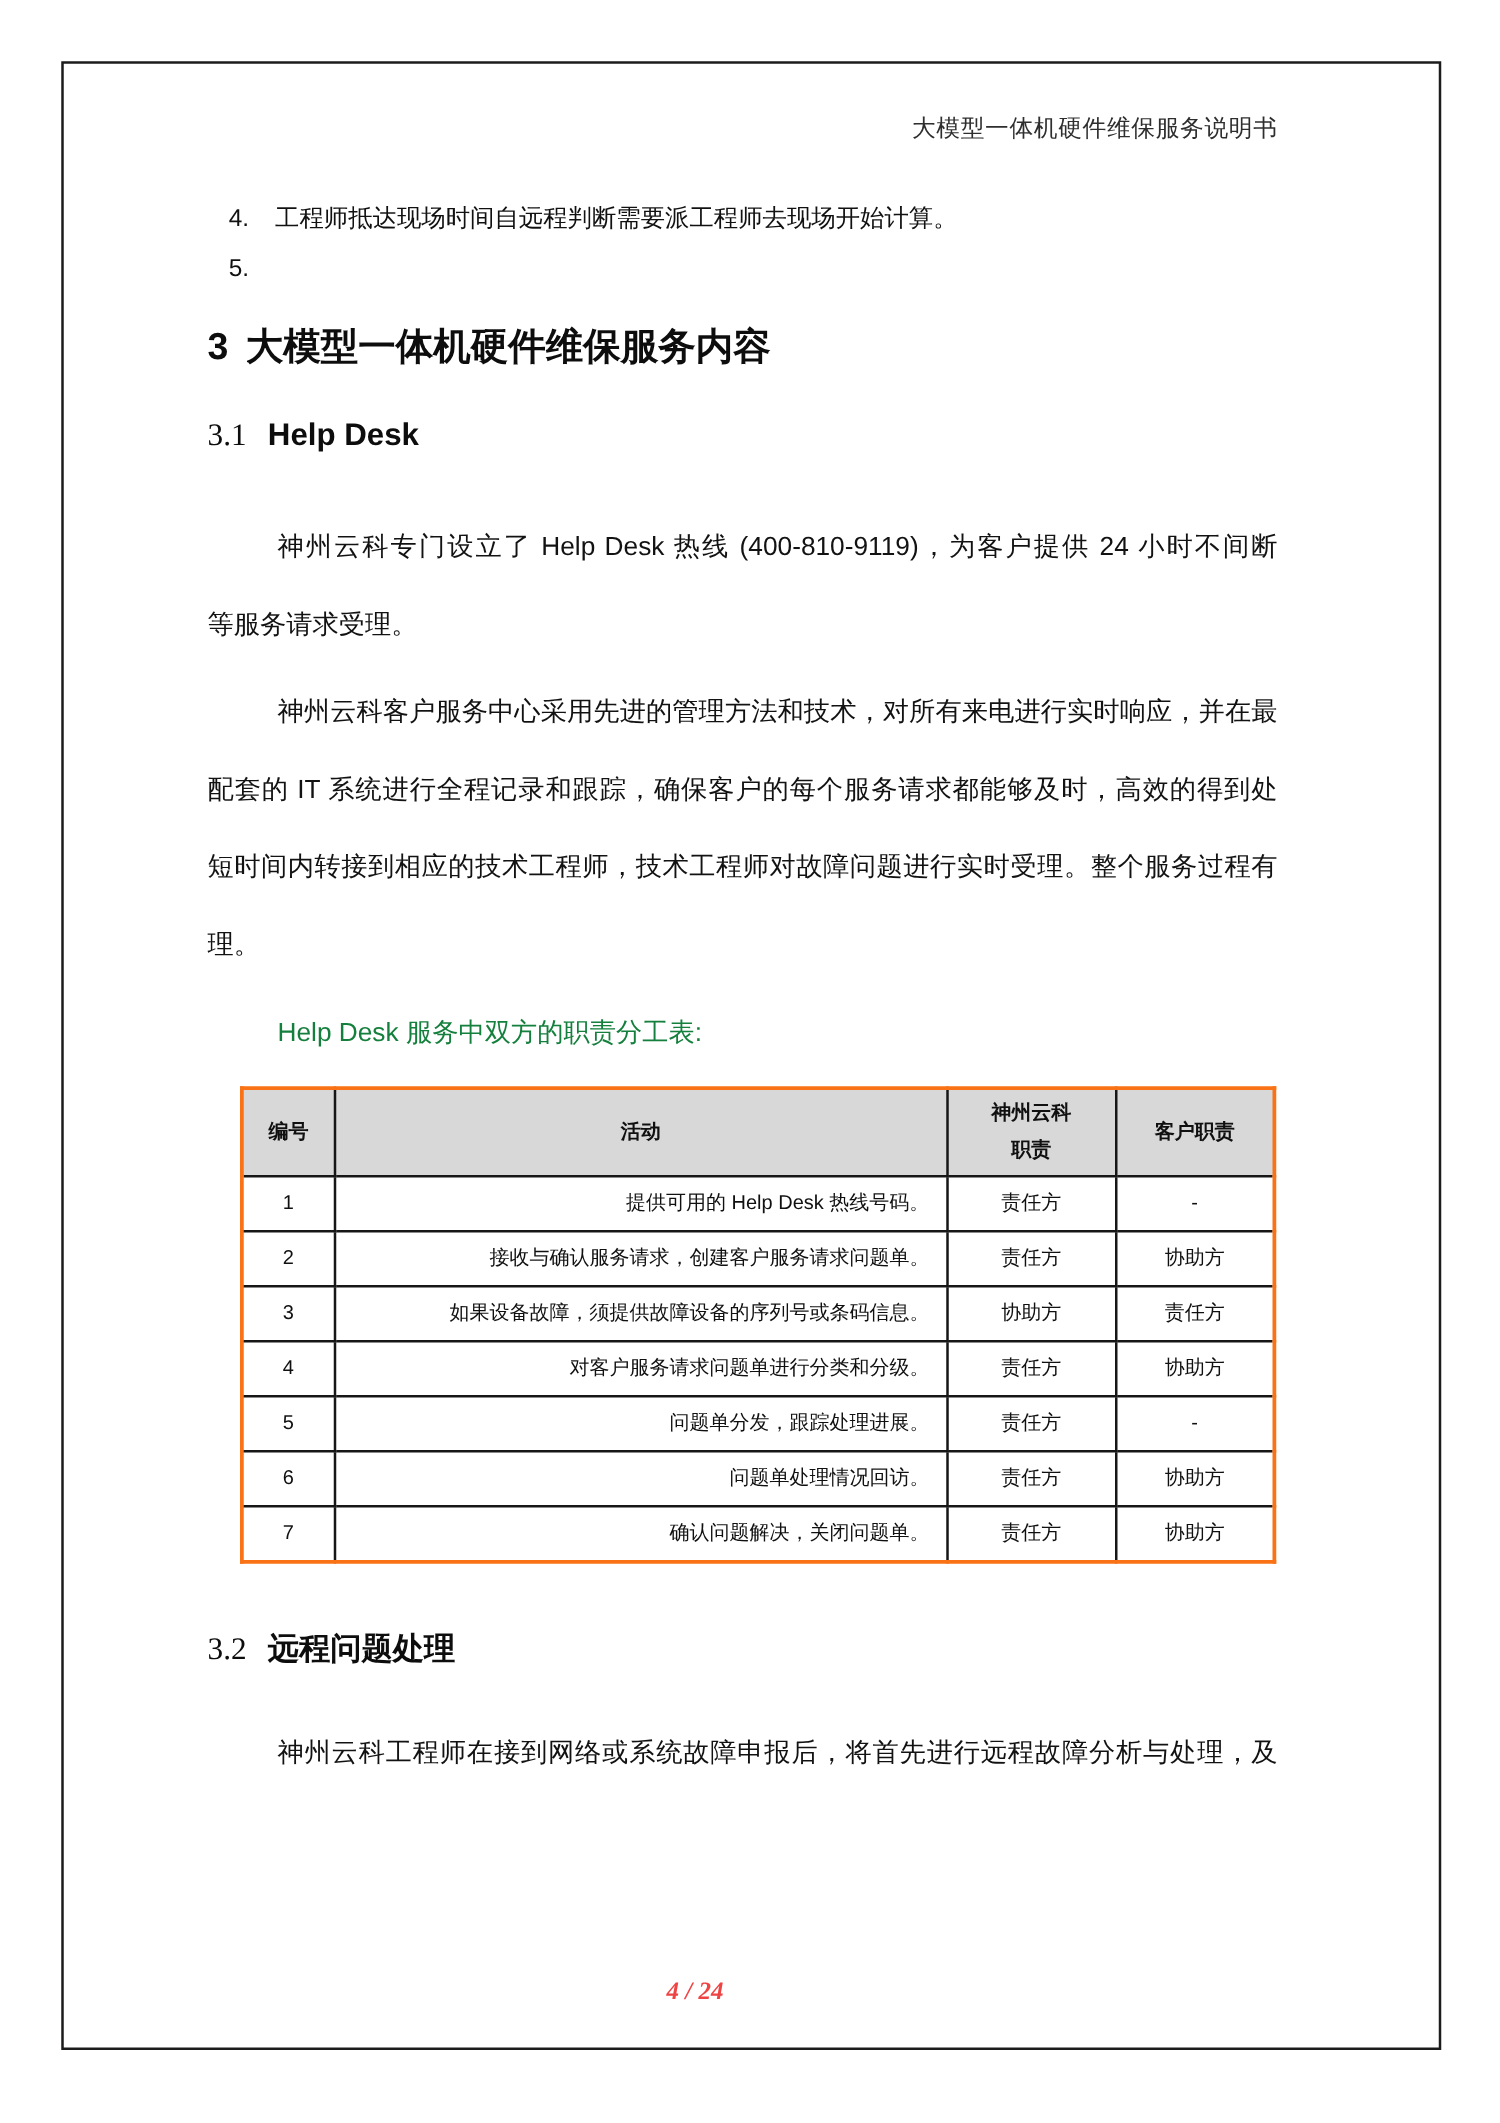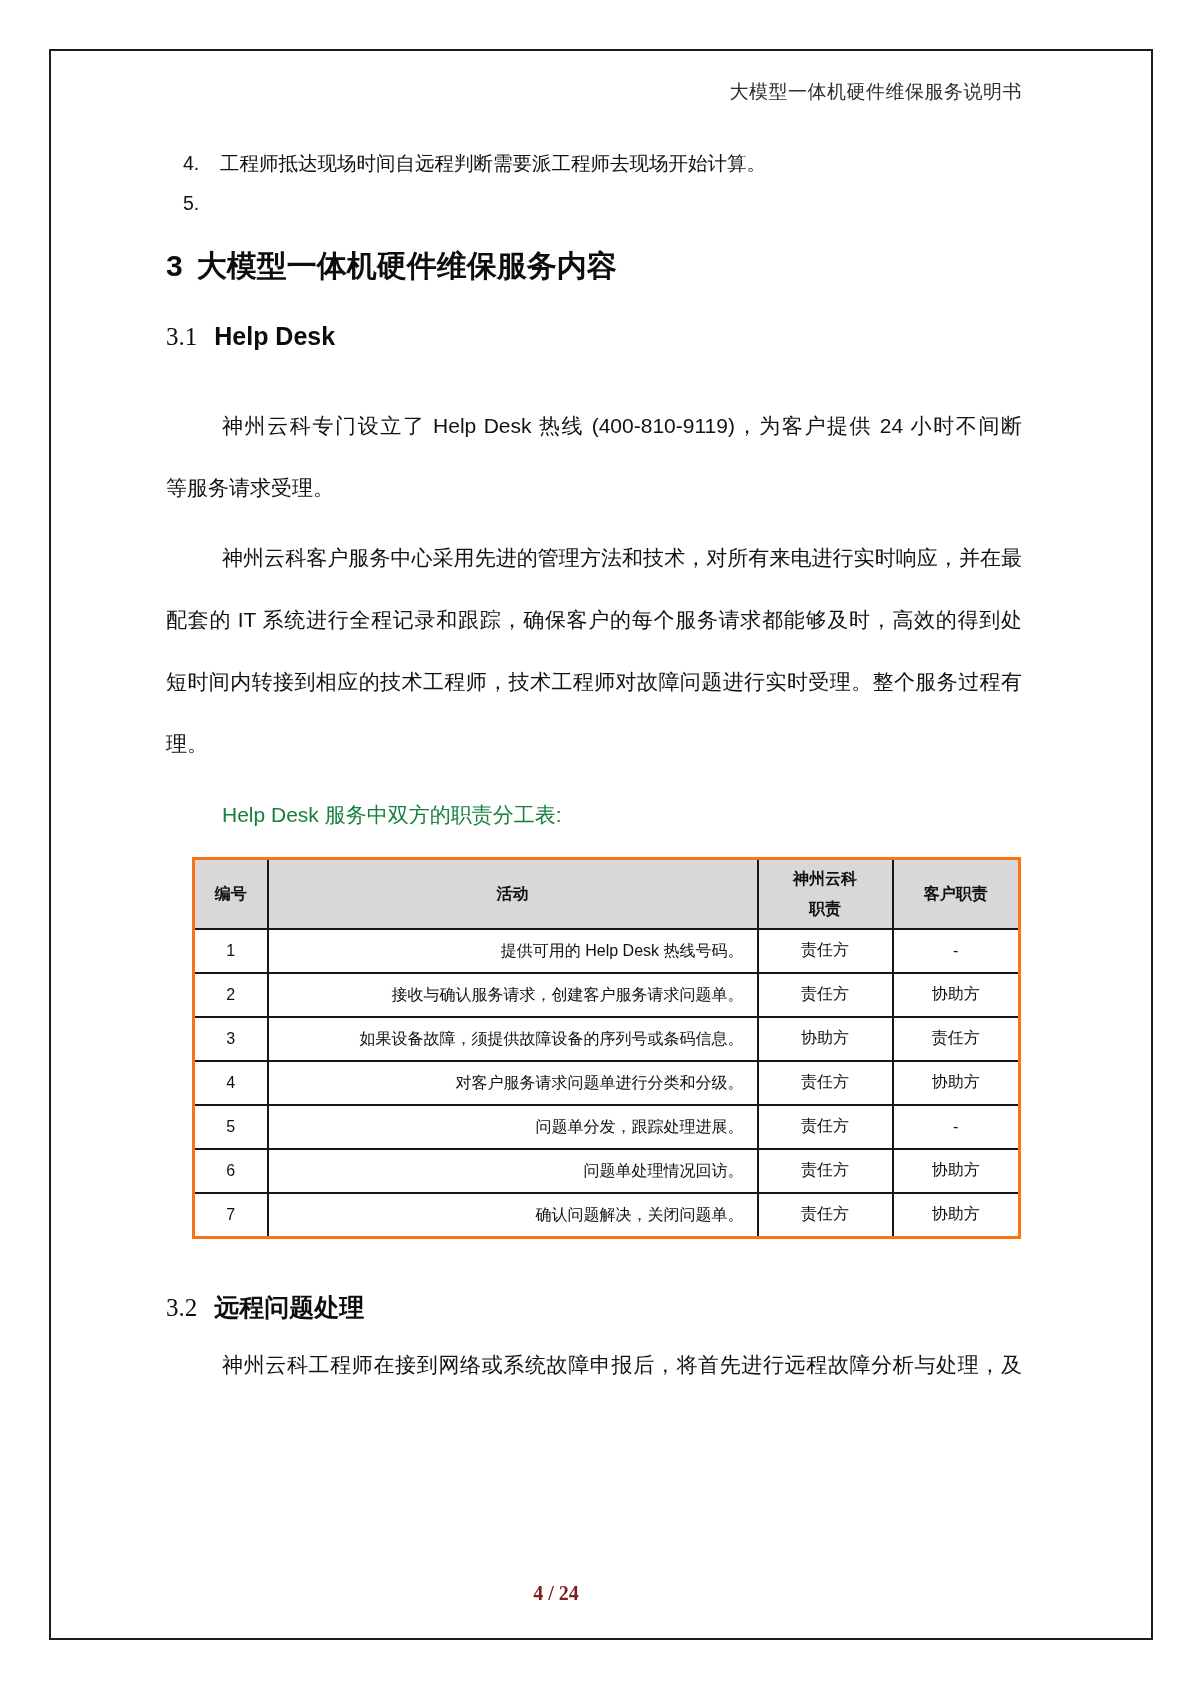--- a/index.html
+++ b/index.html
@@ -11,21 +11,21 @@
     overflow: hidden;
   }
   .frame {
     position: absolute;
     left: 49px; top: 49px;
     width: 1104px; height: 1591px;
     border: 2px solid #1c1c1c;
   }
   .content {
     position: absolute;
-    left: 166px; top: 0;
+    left: 166px; top: 12px;
     width: 856px;
   }
   .doc-header {
     margin-top: 80px;
     font-family: "Liberation Serif", serif;
     font-size: 19px;
     line-height: 24px;
     letter-spacing: 0.5px;
     color: #2e2e2e;
     text-align: right;
@@ -105,31 +105,32 @@
   }
   table.resp td {
     height: 44px;
     text-align: center;
   }
   table.resp td.activity {
     text-align: right;
     padding: 6px 13px;
     line-height: 30px;
   }
-  .p3-line { margin-top: 26px; font-size: 21px; line-height: 30px; }
+  .p3-line { margin-top: 52px; font-size: 21px; line-height: 30px; }
   .footer {
     position: absolute;
     left: 0; top: 1580px;
     width: 1112px;
     text-align: center;
     font-family: "Liberation Serif", serif;
     font-weight: 700;
     font-size: 20px;
     line-height: 26px;
-    color: #7f1d1d;
+    color: #ef4444;
+    font-style: italic;
   }
   .col-no { width: 74px; }
   .col-act { width: 490px; }
   .col-dck { width: 135px; }
   .col-cust { width: 127px; }
 </style>
 </head>
 <body>
 
 <div class="frame"></div>

